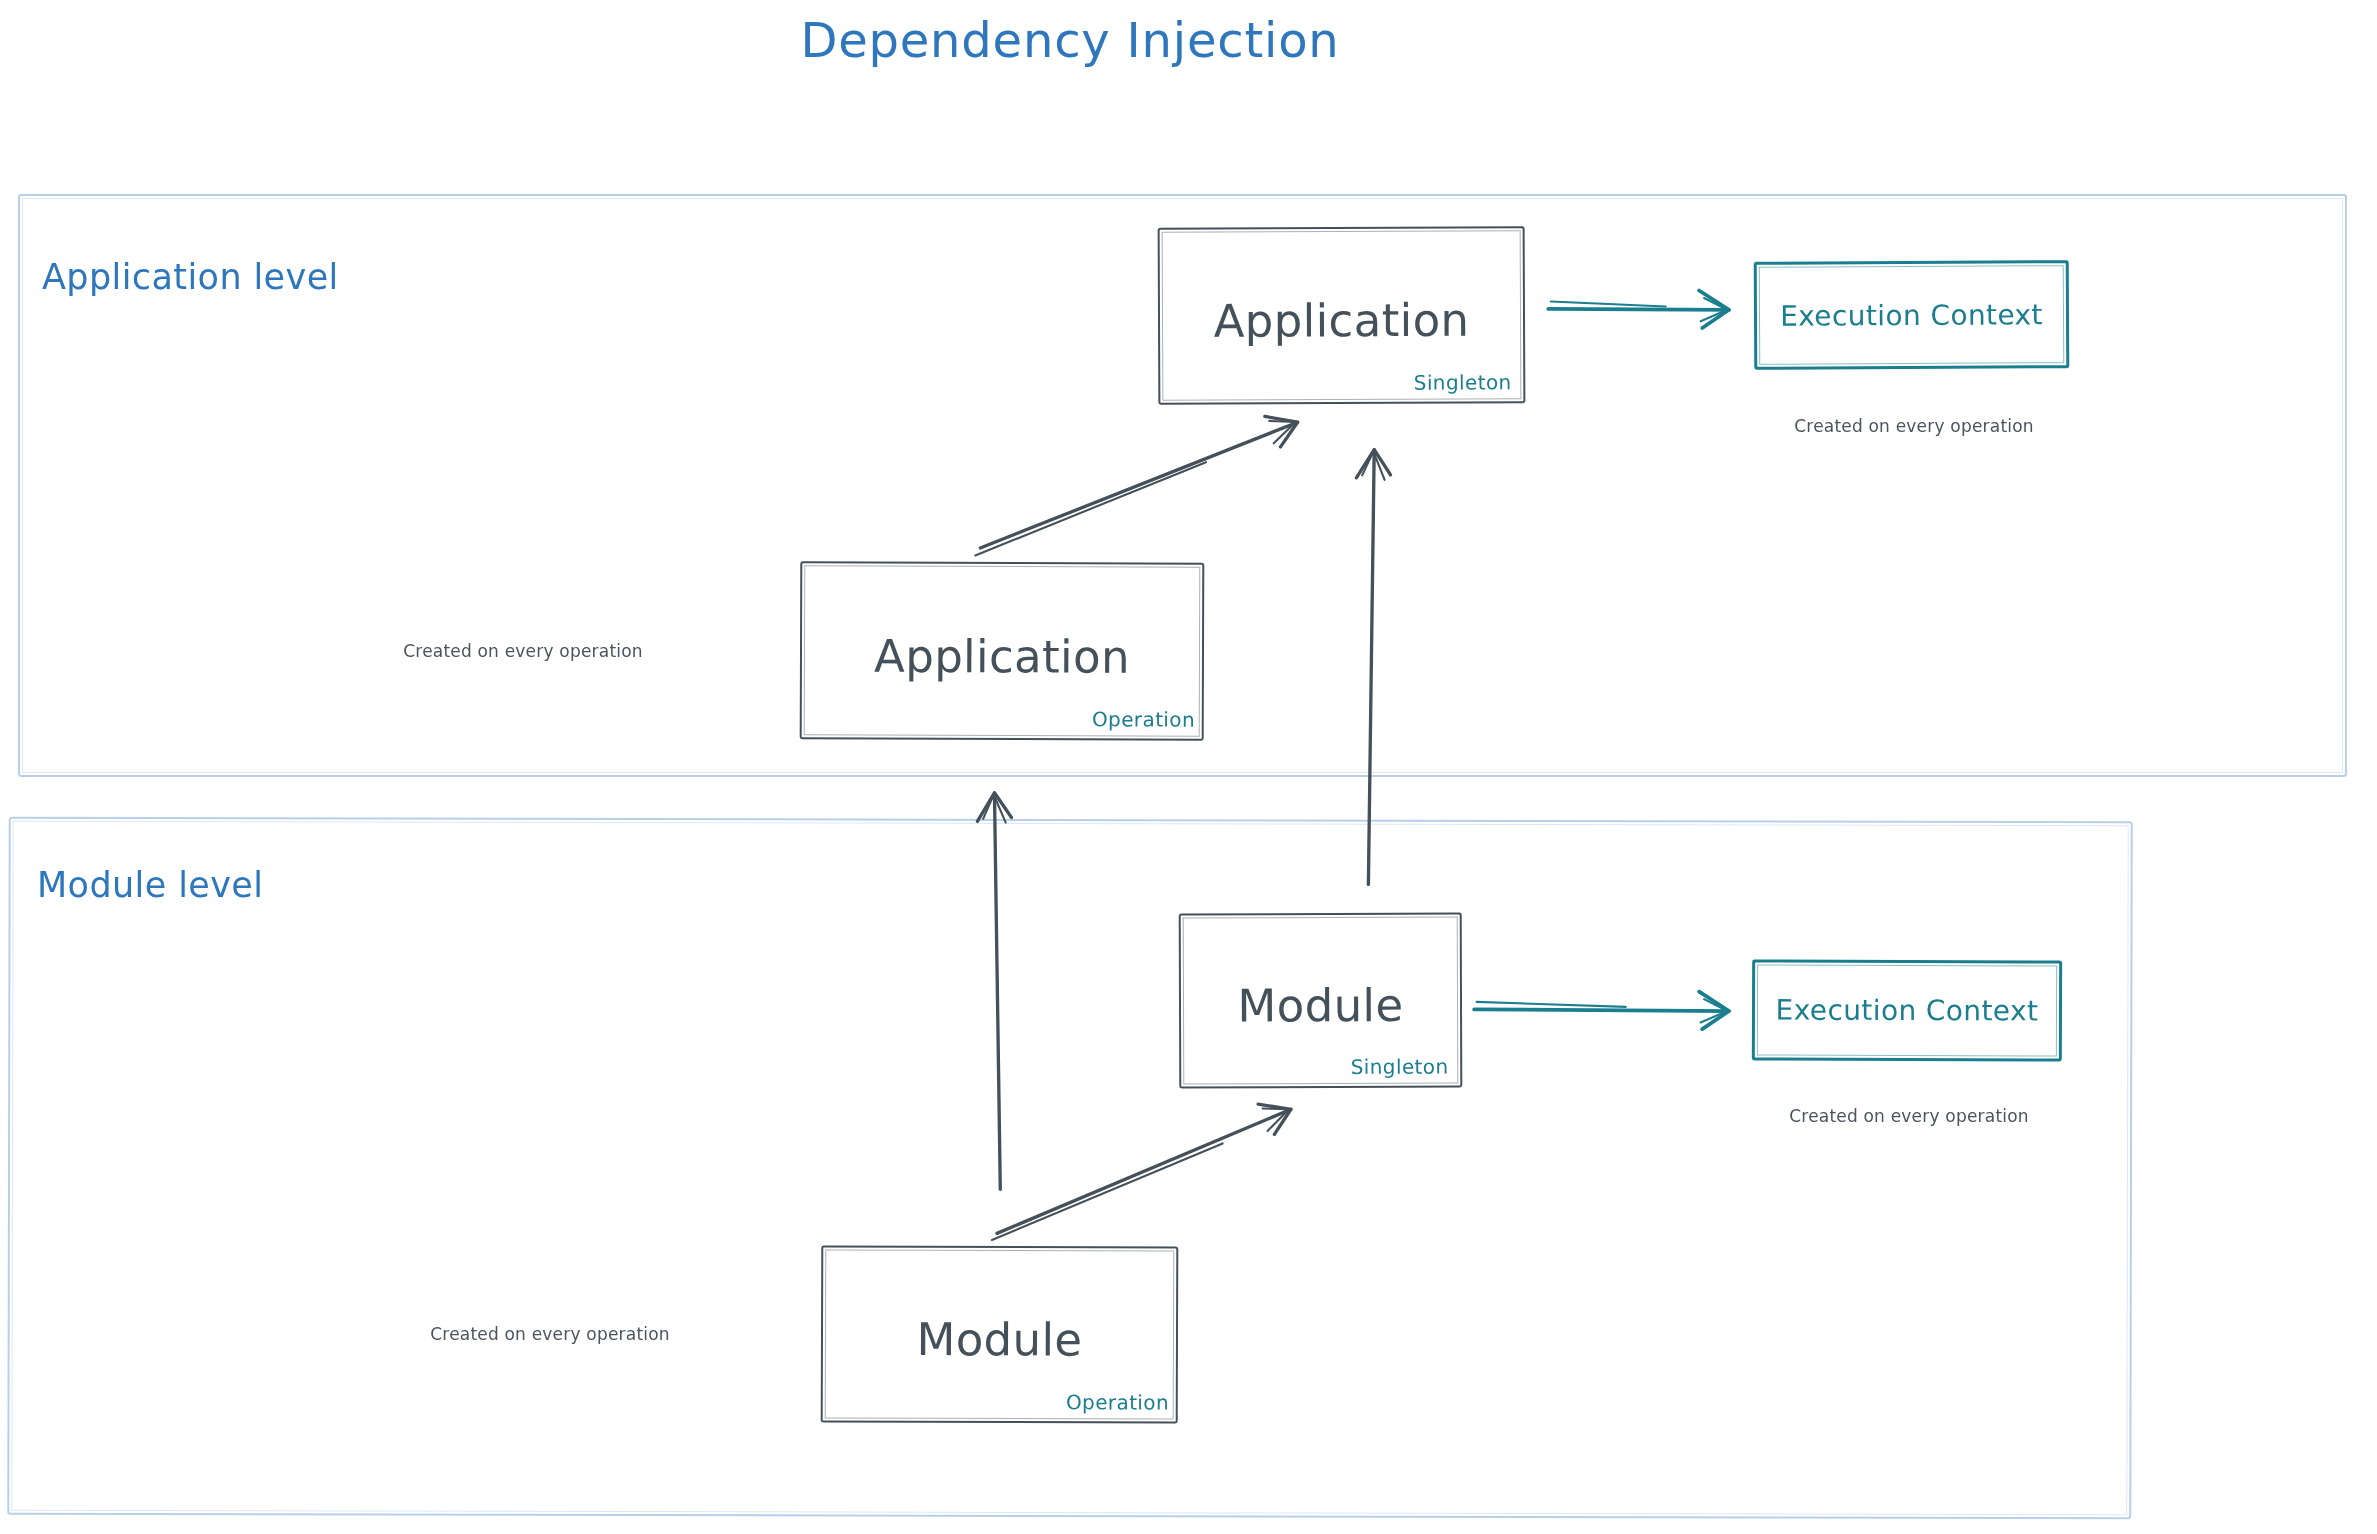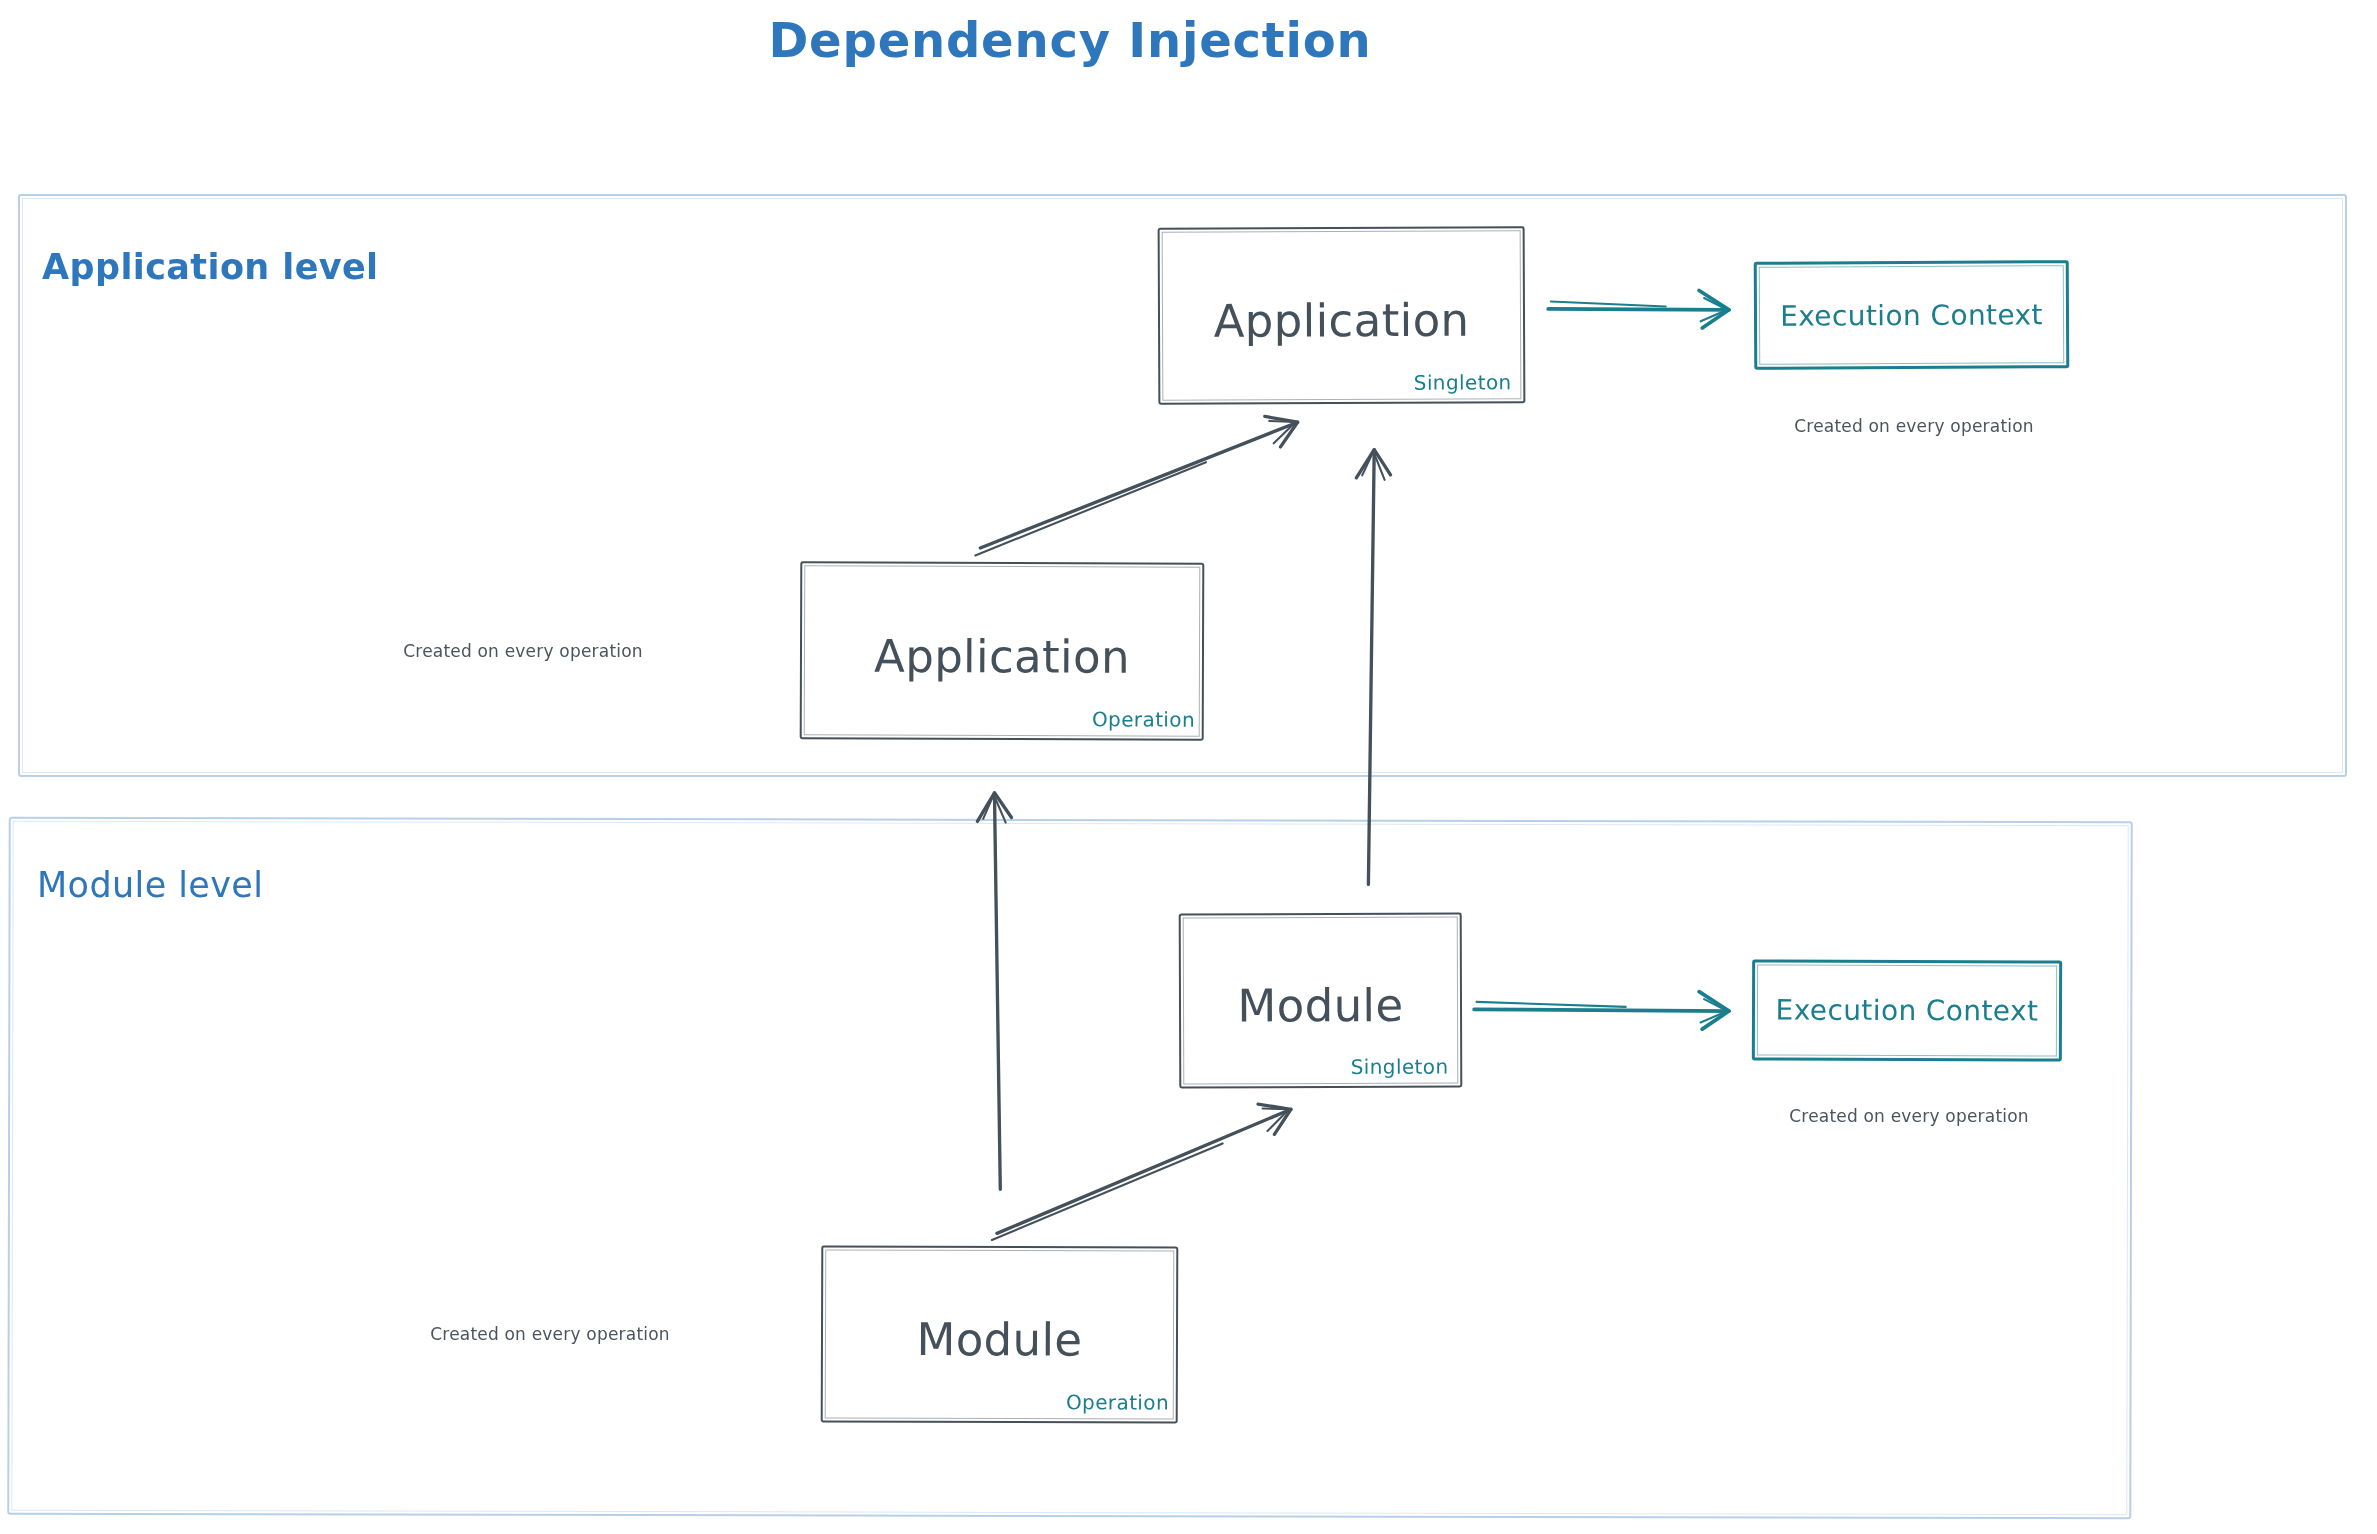--- a/index.html
+++ b/index.html
@@ -15,42 +15,42 @@
   html,body{background:var(--bg);}
   body{font-family:"DejaVu Sans","Liberation Sans",sans-serif;}
   .stage{
     position:relative;
     width:2377px;height:1534px;
     background:var(--bg);
     overflow:hidden;
   }
   .diagram-title{
     position:absolute;left:1070px;top:11.7px;transform:translateX(-50%);
-    font-size:48px;font-weight:bold;color:var(--accent-blue);
+    font-size:48px;font-weight:normal;color:var(--accent-blue);
     white-space:nowrap;letter-spacing:0.8px;
   }
   .diagram-subtitle{
     position:absolute;left:1070px;top:113px;transform:translateX(-50%);
     font-size:26px;color:var(--caption-gray);white-space:nowrap;letter-spacing:0.4px;
   }
   .level-container{
     position:absolute;
     border:2.1px solid var(--container-border);
     outline:0.8px solid var(--container-border-inner);
     outline-offset:-5.8px;
     border-radius:3.3px;
     background:transparent;
   }
   .container-app{left:18.3px;top:194px;width:2329px;height:583px;}
   .container-module{left:8.3px;top:819px;width:2124px;height:698px;transform:rotate(.12deg);}
   .level-label{
     position:absolute;color:var(--accent-blue);
     font-size:35px;white-space:nowrap;letter-spacing:0.4px;
   }
-  .label-app{left:42px;top:247px;font-weight:bold;}
+  .label-app{left:42px;top:257px;}
   .label-module{left:37px;top:865px;}
   .node{
     position:absolute;
     border:2.9px solid var(--dark);
     outline:0.8px solid rgba(68,80,90,.45);
     outline-offset:-5.8px;
     border-radius:2.5px;
     background:var(--bg);
     display:flex;align-items:center;justify-content:center;
   }

